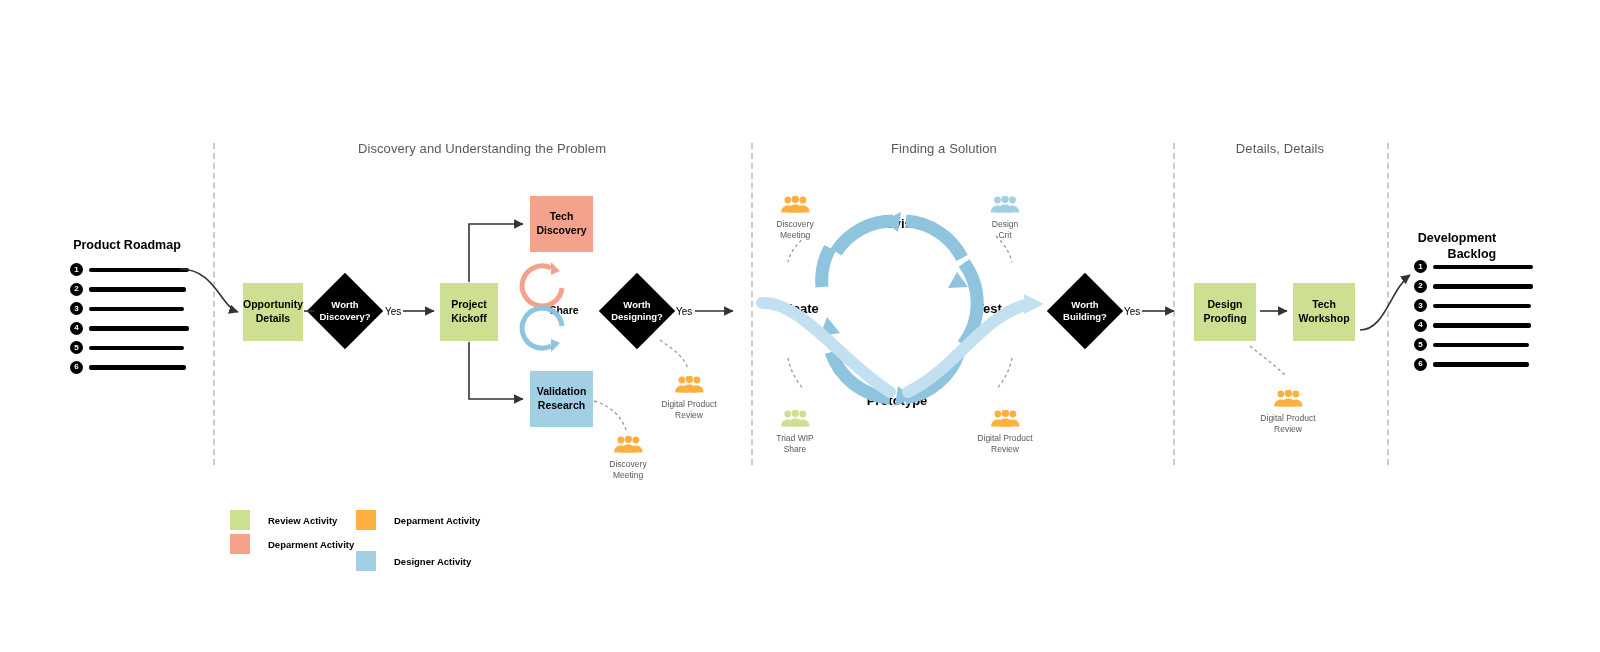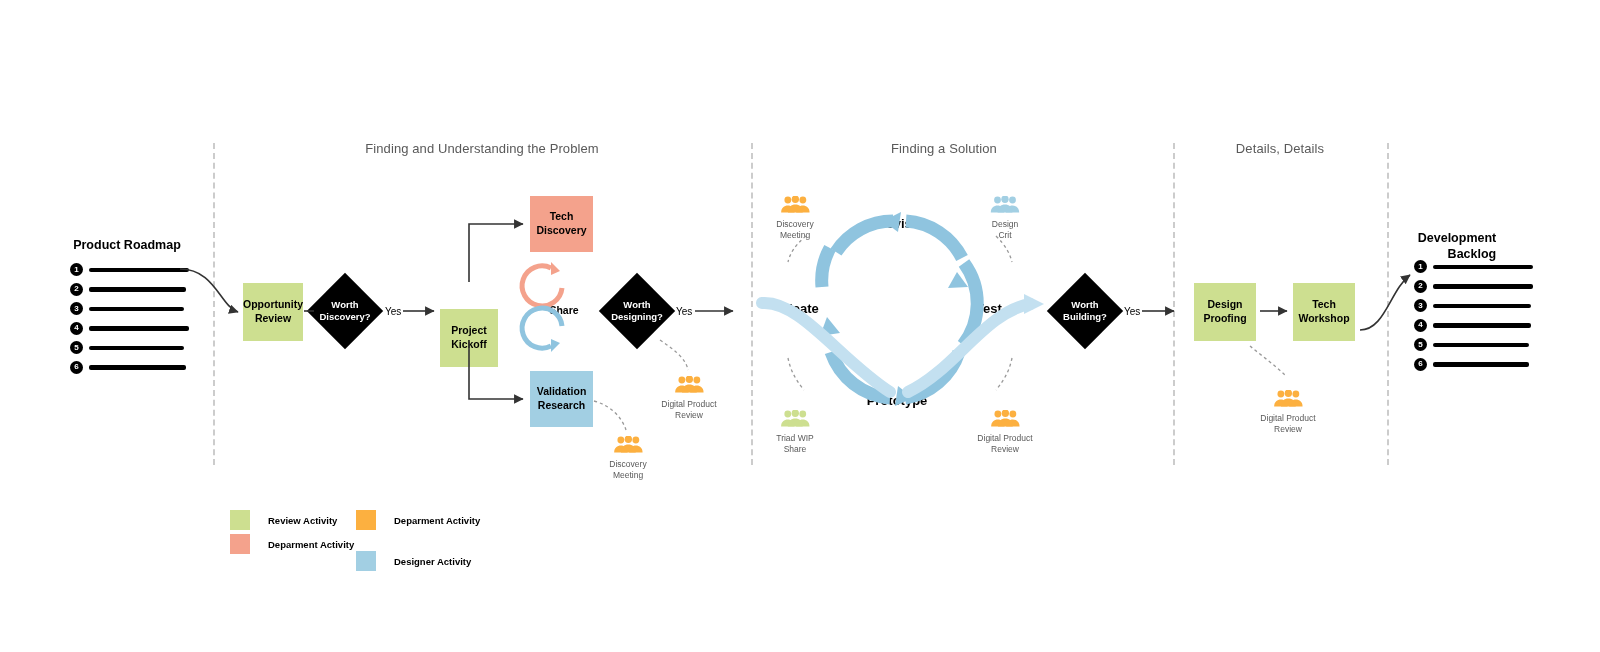--- a/index.html
+++ b/index.html
@@ -118,21 +118,21 @@
 <div id="stage">
 
   <div id="dividers">
       <div class="divider" style="left: 213px;"></div>
       <div class="divider" style="left: 751px;"></div>
       <div class="divider" style="left: 1173px;"></div>
       <div class="divider" style="left: 1387px;"></div>
     </div>
 
   <div id="phase-titles">
-      <div class="phase-title" style="left: 482px; top: 141px;">Finding and Understanding the Problem</div>
+      <div class="phase-title" style="left: 482px; top: 141px;">Discovery and Understanding the Problem</div>
       <div class="phase-title" style="left: 944px; top: 141px;">Finding a Solution</div>
       <div class="phase-title" style="left: 1280px; top: 141px; text-align: center;">Details, Details</div>
     </div>
 
   <div class="list-title" style="left:127px; top:238px;">Product Roadmap</div>
   <div class="list-rows" id="roadmap-rows" style="left:70px; top:262px;">
       <div class="list-row">
         <div class="bullet">1</div>
         <div class="bar" style="width: 100px;"></div>
       </div>
@@ -182,22 +182,22 @@
         <div class="bar" style="width: 96px;"></div>
       </div>
       <div class="list-row">
         <div class="bullet">6</div>
         <div class="bar" style="width: 96px;"></div>
       </div>
     </div>
 
   <div id="boxes">
       <div class="box" style="left: 243px; top: 283px; width: 60px; height: 58px; background: rgb(205, 223, 144);">Opportunity
-Review</div>
-      <div class="box" style="left: 440px; top: 283px; width: 58px; height: 58px; background: rgb(205, 223, 144); margin-top: 26px;">Project
+Details</div>
+      <div class="box" style="left: 440px; top: 283px; width: 58px; height: 58px; background: rgb(205, 223, 144);">Project
 Kickoff</div>
       <div class="box" style="left: 530px; top: 196px; width: 63px; height: 56px; background: rgb(244, 162, 140);">Tech
 Discovery</div>
       <div class="box" style="left: 530px; top: 371px; width: 63px; height: 56px; background: rgb(162, 207, 227);">Validation
 Research</div>
       <div class="box" style="left: 1194px; top: 283px; width: 62px; height: 58px; background: rgb(205, 223, 144);">Design
 Proofing</div>
       <div class="box" style="left: 1293px; top: 283px; width: 62px; height: 58px; background: rgb(205, 223, 144);">Tech
 Workshop</div>
     </div>

